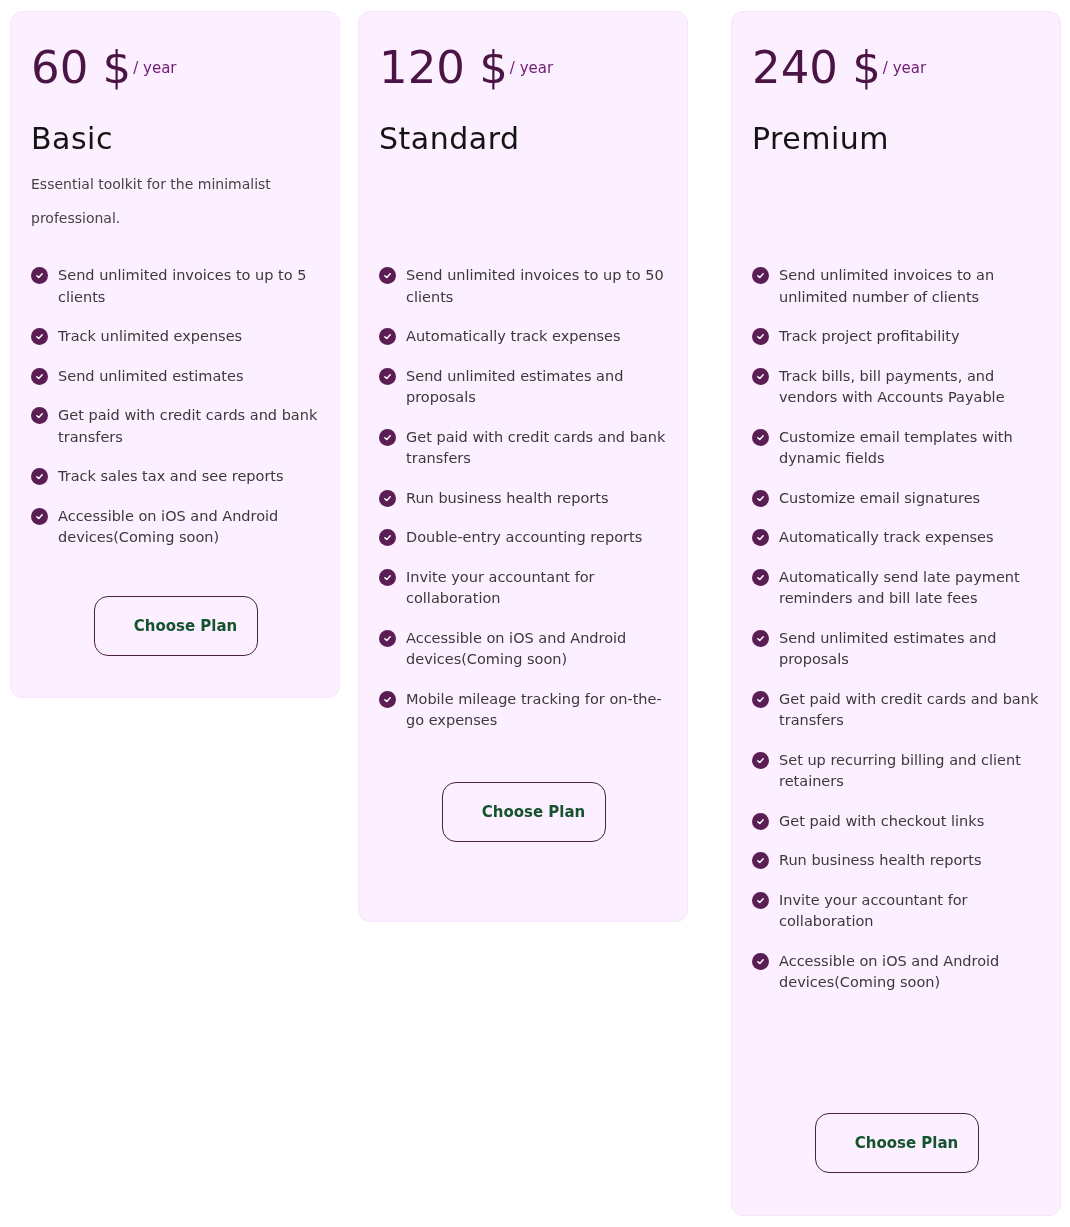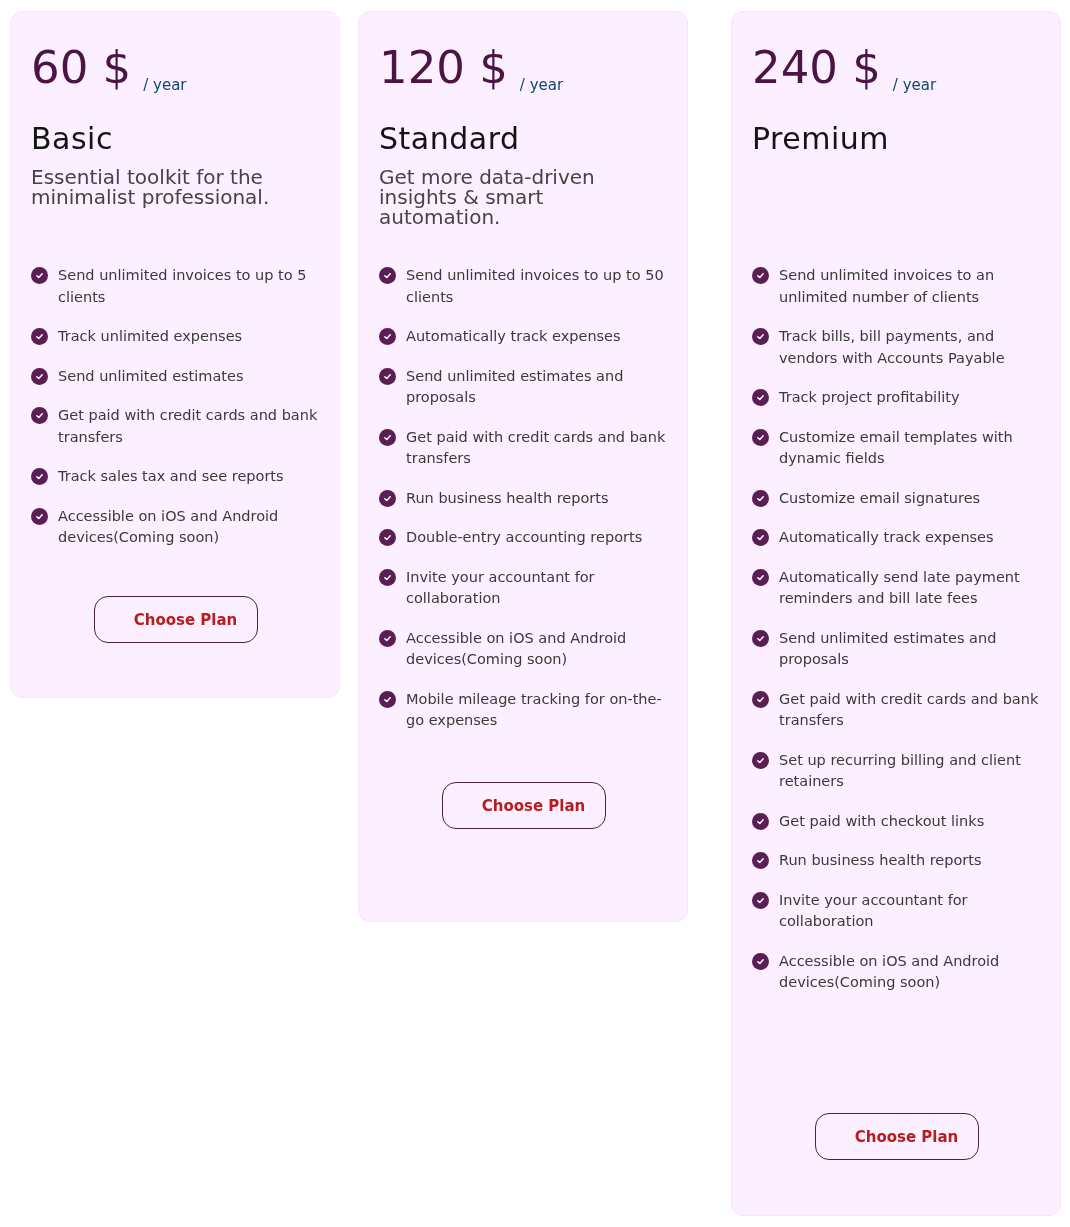--- a/index.html
+++ b/index.html
@@ -26,52 +26,52 @@
     }
     .card.basic { left: 10px; height: 687px; }
     .card.standard { left: 358px; height: 911px; }
     .card.premium { left: 731px; height: 1205px; }
 
     .price-row {
       position: absolute;
       top: 30px;
       left: 20px;
       display: flex;
-      align-items: flex-end;
+      align-items: center;
       white-space: nowrap;
     }
     .price {
       font-size: 45px;
       line-height: 52px;
       color: #4a1445;
       font-weight: 400;
       letter-spacing: 0px;
     }
     .period {
       font-size: 15px;
-      color: #0c4a6e;
-      margin-left: 12px;
+      color: #701a75;
+      margin-left: 2px;
     }
     .plan-name {
       position: absolute;
       top: 107px;
       left: 20px;
       font-size: 30px;
       line-height: 40px;
       color: #141414;
       font-weight: 400;
       letter-spacing: 0.5px;
     }
     .plan-desc {
       position: absolute;
       top: 155px;
       left: 20px;
       width: 290px;
-      font-size: 20px;
-      line-height: 20px;
+      font-size: 14px;
+      line-height: 34px;
       color: #444444;
     }
     .features {
       position: absolute;
       top: 254px;
       left: 20px;
       width: 296px;
       list-style: none;
     }
     .feature {
@@ -95,28 +95,28 @@
     .feature-text {
       font-size: 14.5px;
       line-height: 21.5px;
       color: #3a3a3a;
       margin-top: -1px;
     }
     .choose-btn {
       position: absolute;
       left: 83px;
       width: 164px;
-      height: 47px;
+      height: 60px;
       background: #fcefff;
       border: 1.3px solid #4a2244;
       border-radius: 14px;
       font-family: "DejaVu Sans", "Liberation Sans", sans-serif;
       font-size: 15px;
       font-weight: 600;
-      color: #b91c1c;
+      color: #14532d;
       cursor: pointer;
       padding-left: 19px;
     }
     .basic .choose-btn { top: 584px; }
     .standard .choose-btn { top: 770px; }
     .premium .choose-btn { top: 1101px; }
   </style>
 </head>
 <body>
 
@@ -181,21 +181,20 @@
     </ul>
     <button class="choose-btn">Choose Plan</button>
   </div>
 
   <div class="card standard">
     <div class="price-row">
       <span class="price">120 $</span>
       <span class="period">/ year</span>
     </div>
     <h2 class="plan-name">Standard</h2>
-    <p class="plan-desc">Get more data-driven insights &amp; smart automation.</p>
     <ul class="features">
       <li class="feature">
           <span class="check">
             <svg viewBox="0 0 10 10">
               <path d="M2 5.2 L4.2 7.2 L8 3" fill="none" stroke="#fff" stroke-width="1.6" stroke-linecap="round" stroke-linejoin="round"></path>
             </svg>
           </span>
           <span class="feature-text">Send unlimited invoices to up to 50 clients</span>
         </li>
       <li class="feature">
@@ -280,29 +279,29 @@
             </svg>
           </span>
           <span class="feature-text">Send unlimited invoices to an unlimited number of clients</span>
         </li>
       <li class="feature">
           <span class="check">
             <svg viewBox="0 0 10 10">
               <path d="M2 5.2 L4.2 7.2 L8 3" fill="none" stroke="#fff" stroke-width="1.6" stroke-linecap="round" stroke-linejoin="round"></path>
             </svg>
           </span>
+          <span class="feature-text">Track project profitability</span>
+        </li>
+      <li class="feature">
+          <span class="check">
+            <svg viewBox="0 0 10 10">
+              <path d="M2 5.2 L4.2 7.2 L8 3" fill="none" stroke="#fff" stroke-width="1.6" stroke-linecap="round" stroke-linejoin="round"></path>
+            </svg>
+          </span>
           <span class="feature-text">Track bills, bill payments, and vendors with Accounts Payable</span>
-        </li>
-      <li class="feature">
-          <span class="check">
-            <svg viewBox="0 0 10 10">
-              <path d="M2 5.2 L4.2 7.2 L8 3" fill="none" stroke="#fff" stroke-width="1.6" stroke-linecap="round" stroke-linejoin="round"></path>
-            </svg>
-          </span>
-          <span class="feature-text">Track project profitability</span>
         </li>
       <li class="feature">
           <span class="check">
             <svg viewBox="0 0 10 10">
               <path d="M2 5.2 L4.2 7.2 L8 3" fill="none" stroke="#fff" stroke-width="1.6" stroke-linecap="round" stroke-linejoin="round"></path>
             </svg>
           </span>
           <span class="feature-text">Customize email templates with dynamic fields</span>
         </li>
       <li class="feature">

